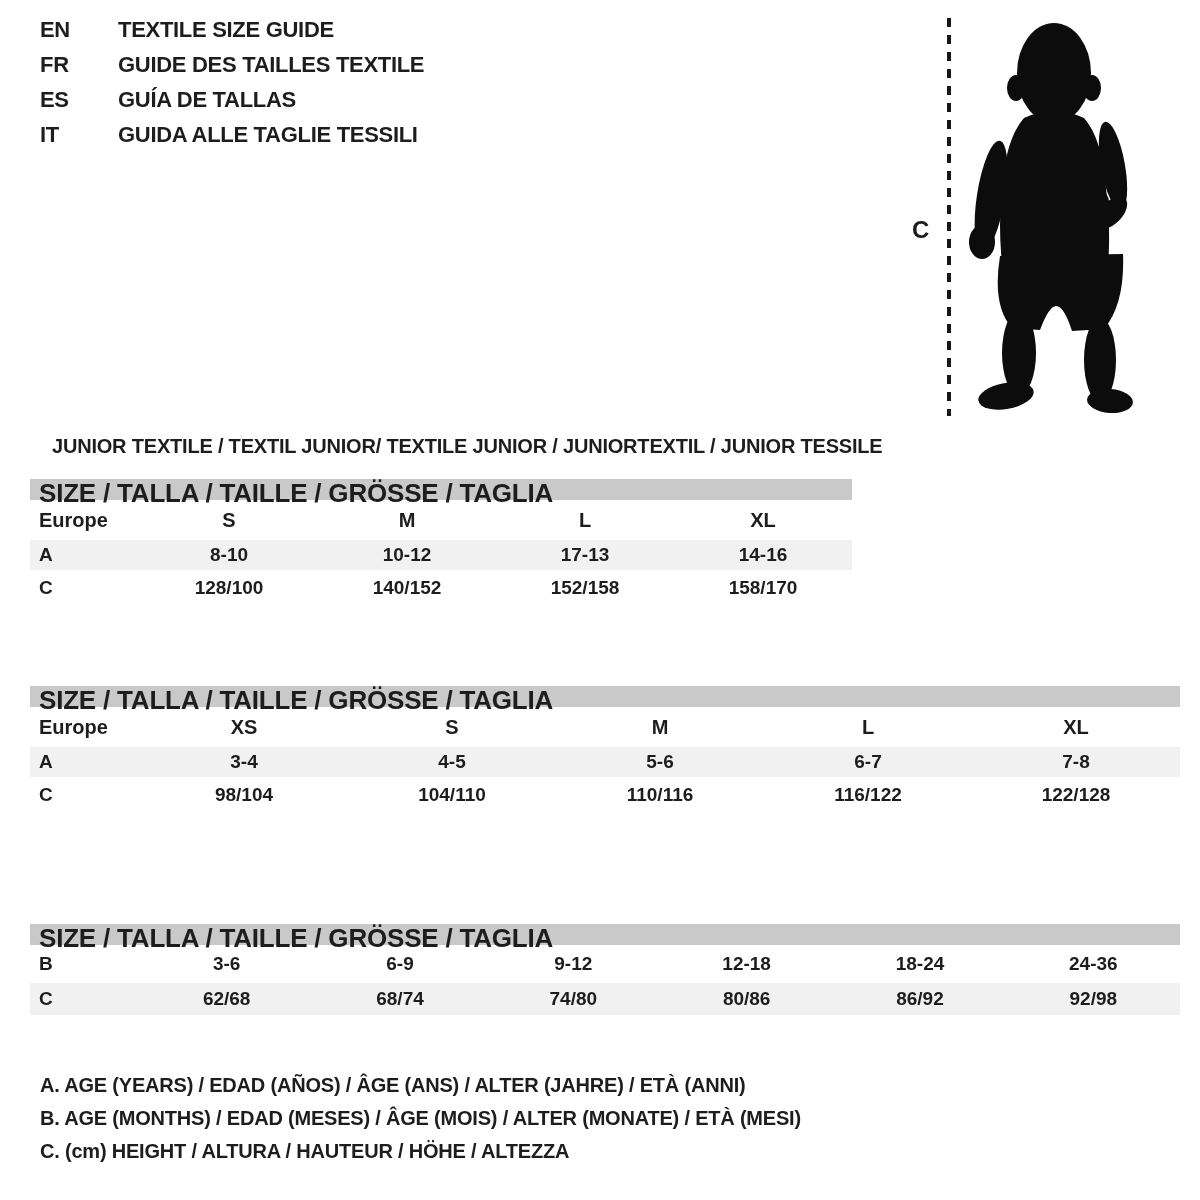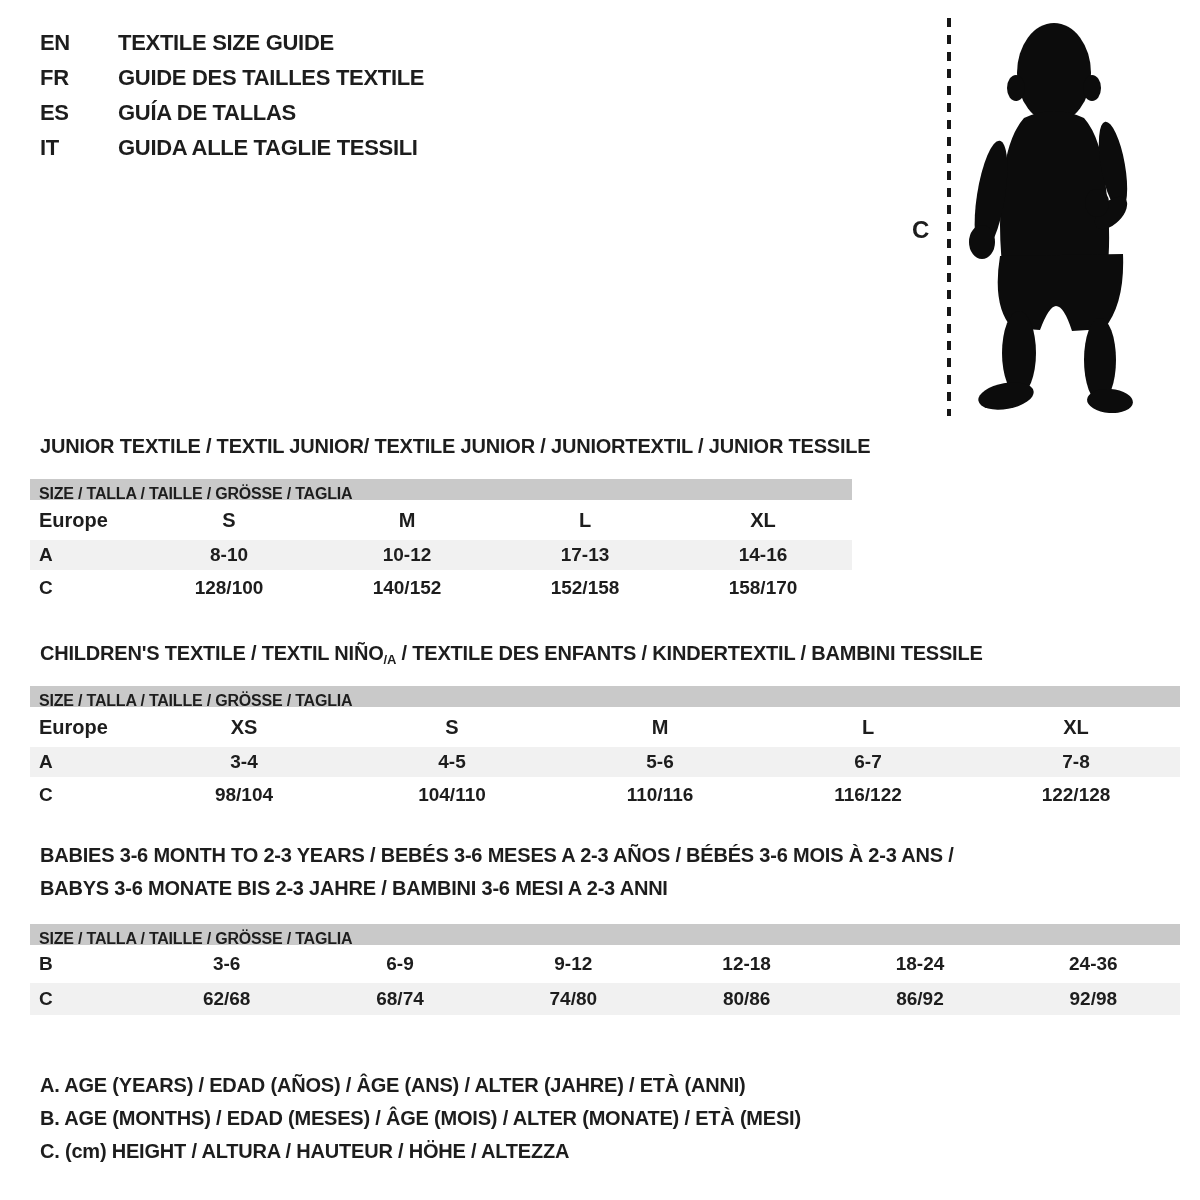--- a/index.html
+++ b/index.html
@@ -3,41 +3,41 @@
 <meta charset="utf-8">
 <style>
   html,body { margin:0; padding:0; background:#ffffff; }
   .page {
     position:relative; width:1200px; height:1200px; overflow:hidden;
     background:#ffffff; color:#1d1d1d;
     font-family:"Liberation Sans", sans-serif; font-weight:bold;
   }
 
   
-  .lang { position:absolute; left:40px; top:25px; }
+  .lang { position:absolute; left:40px; top:12px; }
   .lang-row { display:flex; align-items:center; height:35px; font-size:22px; letter-spacing:-0.3px; }
   .lang-code { width:78px; flex:0 0 78px; }
 
   
   .fig-line {
     position:absolute; left:947px; top:18px; width:4px; height:398px;
     background:repeating-linear-gradient(to bottom, #161616 0 9px, transparent 9px 17px);
   }
   .fig-label { position:absolute; left:912px; top:216px; font-size:24px; }
   .fig-svg { position:absolute; left:966px; top:18px; }
 
   
-  .section-title { position:absolute; left:40px; font-size:20px; letter-spacing:-0.2px; line-height:33px; white-space:nowrap; }
+  .section-title { position:absolute; left:52px; font-size:20px; letter-spacing:-0.2px; line-height:33px; white-space:nowrap;text-align:center; }
   .subscript { font-size:13px; vertical-align:-4px; }
 
   
   .table { position:absolute; left:30px; }
   .thead {
     height:21px; line-height:29px; background:#c9c9c9;
-    padding-left:9px; font-size:16px; letter-spacing:-0.2px;
+    padding-left:9px; font-size:26px; letter-spacing:-0.2px;
   }
   .trow { display:flex; align-items:center; height:30px; margin-top:3px; font-size:19px; }
   .trow.tall { height:34px; font-size:20px;justify-content:space-between; }
   .trow.alt { background:#f1f1f1; }
   .table.babies .trow { height:32px; }
   .tlabel { flex:0 0 110px; width:110px; padding-left:9px; box-sizing:border-box; }
   .tcell { flex:1 1 0; text-align:center; }
 
   
   .footnotes { position:absolute; left:40px; top:1069px; font-size:20px; line-height:33px; letter-spacing:-0.2px; }
@@ -106,21 +106,20 @@
         <div class="trow">
           <div class="tlabel">C</div>
           <div class="tcell">128/100</div>
           <div class="tcell">140/152</div>
           <div class="tcell">152/158</div>
           <div class="tcell">158/170</div>
         </div>
       </div>
   </div>
 
-  <div class="section-title" style="top:637px;"><span>CHILDREN'S TEXTILE / TEXTIL NIÑO</span><span class="subscript">/A</span><span> / TEXTILE DES ENFANTS / KINDERTEXTIL / BAMBINI TESSILE</span></div>
   <div class="table children" style="top:686px; width:1150px;">
     <div class="thead">SIZE / TALLA / TAILLE / GRÖSSE / TAGLIA</div>
     <div class="rows">
         <div class="trow tall">
           <div class="tlabel">Europe</div>
           <div class="tcell">XS</div>
           <div class="tcell">S</div>
           <div class="tcell">M</div>
           <div class="tcell">L</div>
           <div class="tcell">XL</div>
@@ -137,24 +136,20 @@
           <div class="tlabel">C</div>
           <div class="tcell">98/104</div>
           <div class="tcell">104/110</div>
           <div class="tcell">110/116</div>
           <div class="tcell">116/122</div>
           <div class="tcell">122/128</div>
         </div>
       </div>
   </div>
 
-  <div class="section-title" style="top:839px;">
-    <div>BABIES 3-6 MONTH TO 2-3 YEARS / BEBÉS 3-6 MESES A 2-3 AÑOS / BÉBÉS 3-6 MOIS À 2-3 ANS /</div>
-    <div>BABYS 3-6 MONATE BIS 2-3 JAHRE / BAMBINI 3-6 MESI A 2-3 ANNI</div>
-  </div>
   <div class="table babies" style="top:924px; width:1150px;">
     <div class="thead">SIZE / TALLA / TAILLE / GRÖSSE / TAGLIA</div>
     <div class="rows">
         <div class="trow">
           <div class="tlabel">B</div>
           <div class="tcell">3-6</div>
           <div class="tcell">6-9</div>
           <div class="tcell">9-12</div>
           <div class="tcell">12-18</div>
           <div class="tcell">18-24</div>

